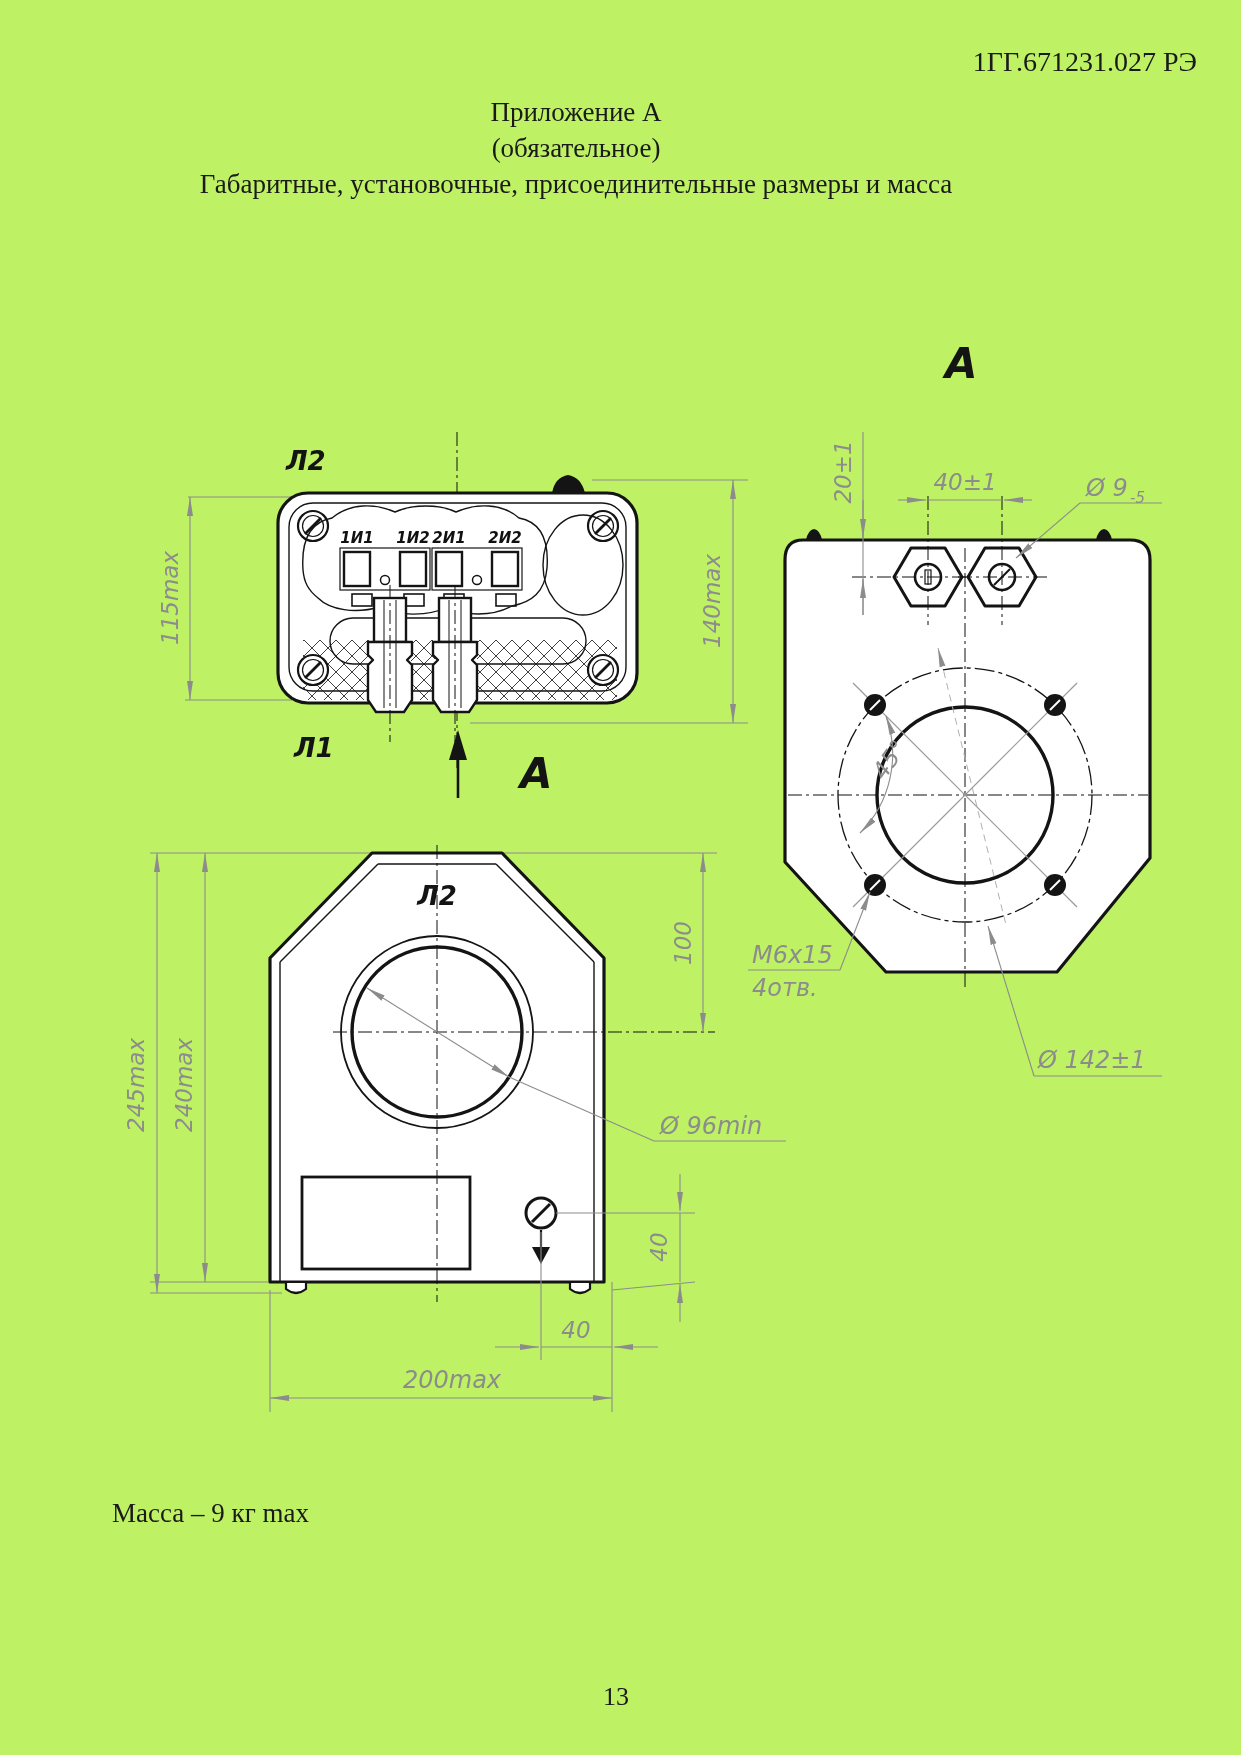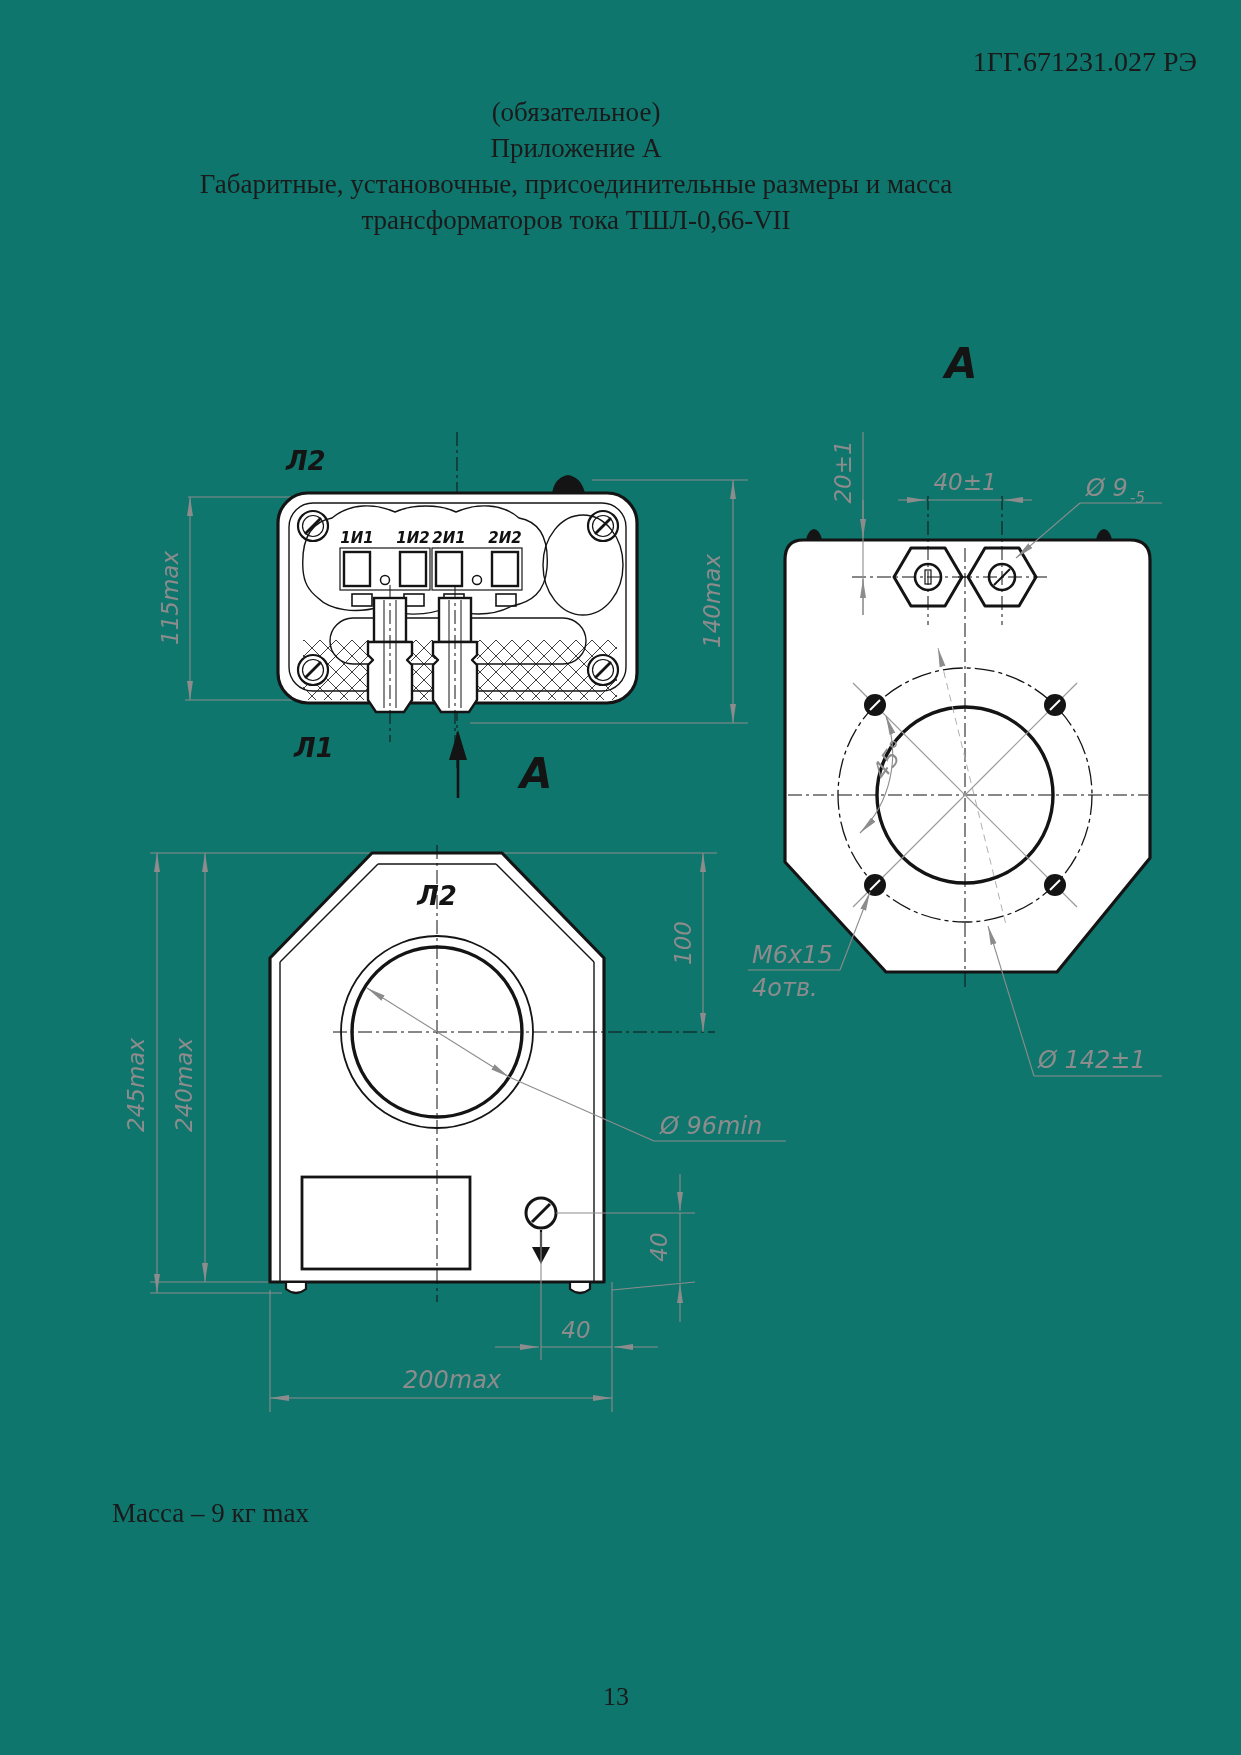--- a/index.html
+++ b/index.html
@@ -1,17 +1,17 @@
 <!DOCTYPE html>
 <html><head>
 <meta charset="utf-8">
 <style>
   html,body{margin:0;padding:0;background:#e8e8e8;}
   .page{
-    position:relative;width:1241px;height:1755px;background:#0f766e;
+    position:relative;width:1241px;height:1755px;background:#bef264;
     margin:0 auto;overflow:hidden;
     font-family:"Liberation Serif", serif;color:#1a1a1a;
   }
   .doc-number{position:absolute;top:46px;left:0;width:1197px;text-align:right;font-size:28px;}
   .title-block{position:absolute;top:94px;left:0;width:1152px;text-align:center;font-size:27px;line-height:36px;}
   .title-sub{}
   .mass-note{position:absolute;top:1498px;left:112px;font-size:27px;}
   .page-number{position:absolute;top:1682px;left:0;width:1232px;text-align:center;font-size:26px;}
   svg.drw{position:absolute;left:0;top:0;width:1241px;height:1755px;}
   
@@ -27,25 +27,24 @@
   .out1{stroke:#141414;stroke-width:1.4;fill:none;}
 </style>
 </head>
 <body>
 
 <div class="page">
 
   <div class="doc-number">1ГГ.671231.027 РЭ</div>
 
   <div class="title-block">
+    <div>Приложение А</div>
     <div>(обязательное)</div>
-    <div>Приложение А</div>
     <div class="title-sub">
       <div>Габаритные, установочные, присоединительные размеры и масса</div>
-      <div>трансформаторов тока ТШЛ-0,66-VII</div>
     </div>
   </div>
 
   <svg class="drw" viewBox="0 0 1241 1755">
     <defs>
       <marker id="ag" markerUnits="userSpaceOnUse" markerWidth="20" markerHeight="8" refX="19" refY="4" orient="auto-start-reverse">
         <path d="M19,4 L0,1 L0,7 Z" fill="#8c8c8c"></path>
       </marker>
       <pattern id="xh" width="16" height="16" patternUnits="userSpaceOnUse">
         <path d="M0,16 L16,0 M0,0 L16,16" stroke="#2a2a2a" stroke-width="0.9" fill="none"></path>

